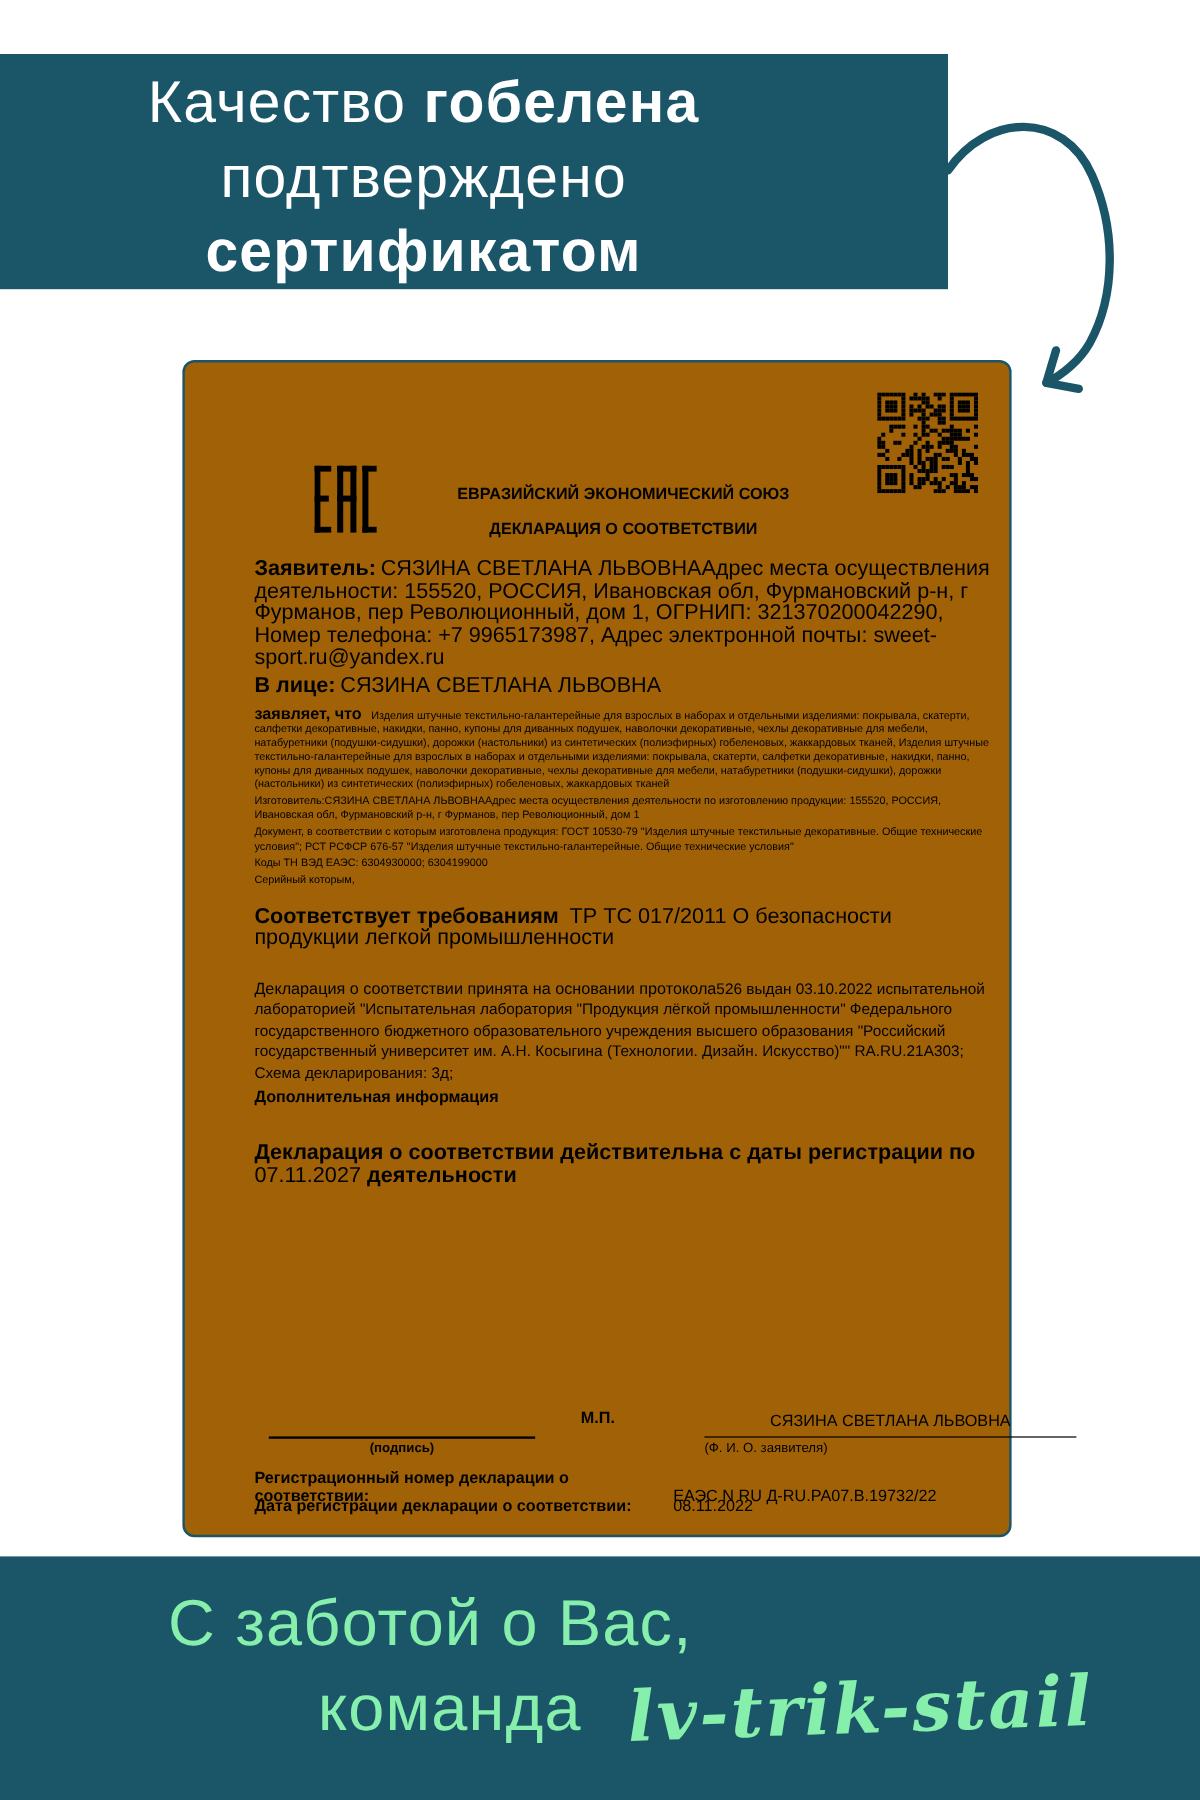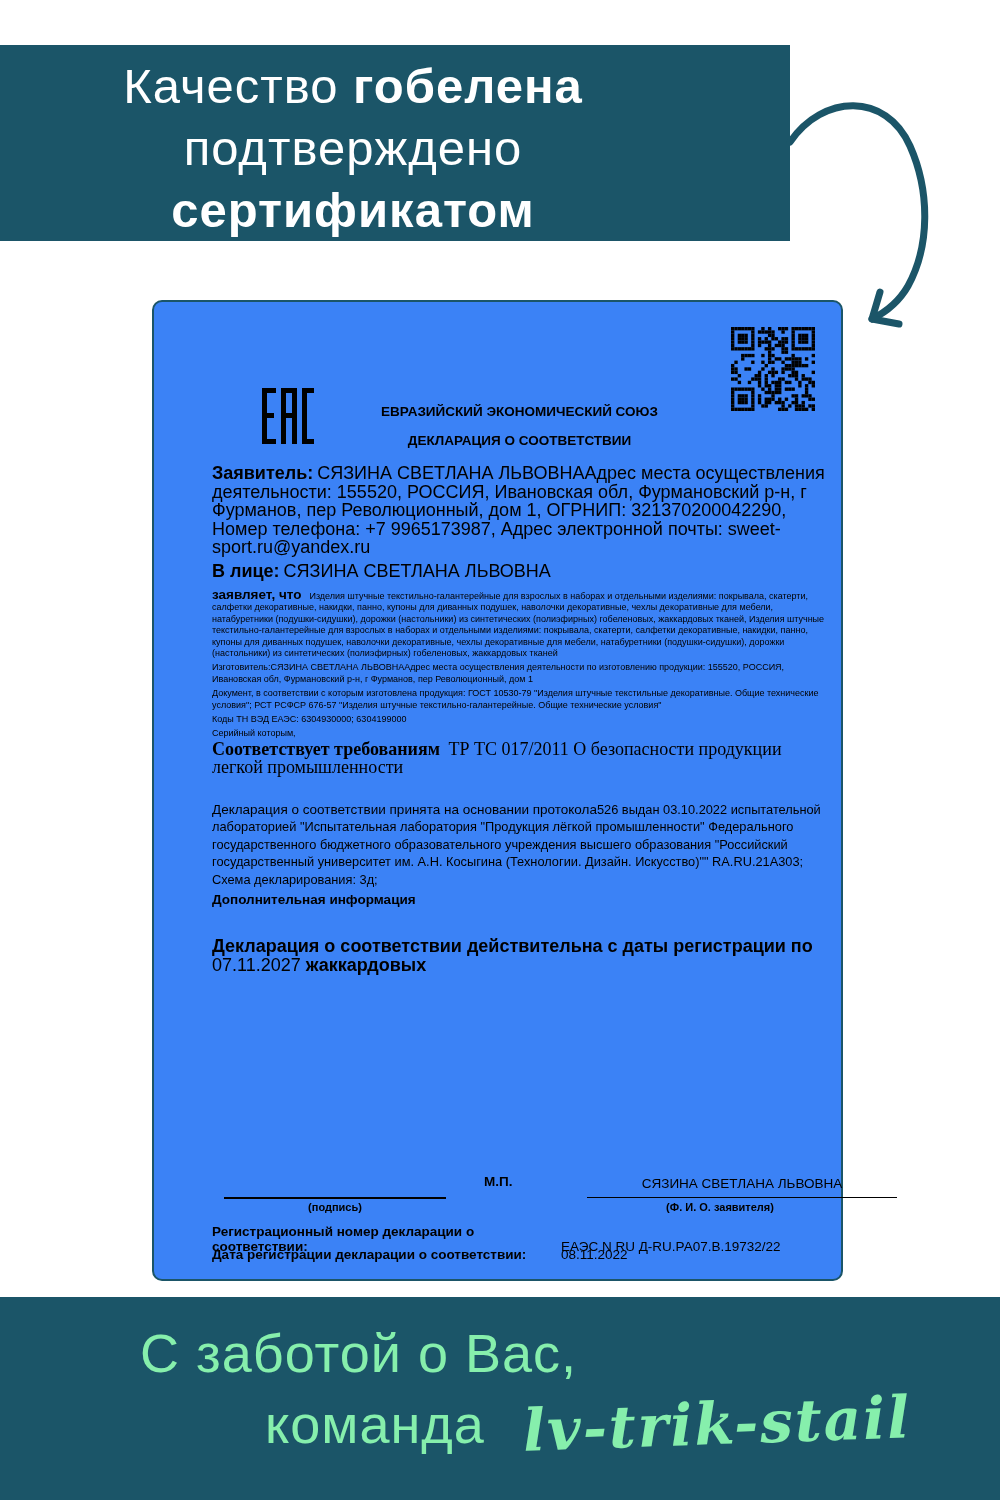--- a/index.html
+++ b/index.html
@@ -13,47 +13,47 @@
     background:var(--teal);color:#fff;text-align:center;
     padding-top:10px;box-sizing:border-box;
   }
   .top-banner .ln{font-size:49px;line-height:62px;font-weight:400;letter-spacing:1px;padding-right:84px;}
   .top-banner .b{font-weight:700;}
   
   .arrow-wrap{position:absolute;left:768px;top:86px;width:180px;height:250px;}
   
   .cert{
     position:absolute;left:152px;top:300px;width:691px;height:981px;
-    background:#3b82f6;border:2.5px solid var(--teal);border-radius:10px;box-sizing:border-box;
+    background:#a16207;border:2.5px solid var(--teal);border-radius:10px;box-sizing:border-box;
   }
   .qr{position:absolute;top:25px;right:26px;width:84px;height:84px;}
   .eac{position:absolute;top:86px;left:108px;width:52px;height:56px;}
   .cert-content{position:absolute;left:0;top:0;right:0;padding:102px 14px 0 58px;box-sizing:border-box;}
   .cert-title{ text-align:center;font-weight:700;font-size:13.5px;}
   .cert-title.second{margin-top:14px;}
   p{margin:0;}
   .par{font-size:18px;line-height:18.5px;margin-top:16px;}
   .par .lbl{font-weight:700;margin-right:4px;}
   .tight{margin-top:5px;}
   .smallblock{font-size:9px;line-height:11.4px;margin-top:9px;}
   .smallblock .biglbl{font-weight:700;font-size:13.5px;margin-right:8px;}
   .smallline{font-size:9px;line-height:11.4px;margin-top:3px;}
-  .complies{margin-top:0;font-family:Liberation Serif, serif;}
+  .complies{margin-top:14px;}
   .protocol{margin-top:24px;font-size:12.8px;line-height:17.5px;}
   .addinfo{margin-top:4px;font-weight:700;font-size:13.5px;}
   .valid{margin-top:30px;}
   .valid .bold{font-weight:700;}
   
   .sig-area{position:absolute;left:58px;right:14px;top:872px;height:105px;font-size:13px;}
   .sig-name{position:absolute;left:375px;top:2px;width:310px;text-align:center;font-size:13.5px;}
   .sig-mp{position:absolute;left:272px;top:0px;font-weight:700;font-size:13.5px;}
   .sig-line-left{position:absolute;left:12px;top:23px;width:222px;border-top:2px solid #000;}
   .sig-line-right{position:absolute;left:375px;top:23px;width:310px;border-top:1.5px solid #000;}
   .sig-cap-left{position:absolute;left:12px;top:27px;width:222px;text-align:center;font-size:11px;font-weight:700;}
-  .sig-cap-right{position:absolute;left:353px;top:27px;width:310px;text-align:center;font-size:11px;font-weight:700;}
+  .sig-cap-right{position:absolute;left:375px;top:27px;width:310px;font-size:11px;font-weight:400;}
   .reg-row{position:absolute;left:0;right:0;font-size:13.5px;}
   .reg-row.r1{top:50px;}
   .reg-row.r2{top:73px;}
   .reg-row .rlbl{display:inline-block;width:349px;font-weight:700;}
   
   .bottom-banner{
     position:absolute;left:0;top:1297px;width:1000px;height:203px;
     background:var(--teal);color:#86efac;
   }
   .bottom-banner .l1{margin:26px 0 0 140px;font-size:54px;line-height:60px;letter-spacing:1px;}
@@ -410,21 +410,21 @@
     <p class="smallline">Документ, в соответствии с которым изготовлена продукция: ГОСТ 10530-79 "Изделия штучные текстильные декоративные. Общие технические условия"; РСТ РСФСР 676-57 "Изделия штучные текстильно-галантерейные. Общие технические условия"</p>
     <p class="smallline">Коды ТН ВЭД ЕАЭС: 6304930000; 6304199000</p>
     <p class="smallline">Серийный которым,</p>
 
     <p class="par complies"><span class="lbl">Соответствует требованиям</span> <span>ТР ТС 017/2011 О безопасности продукции легкой промышленности</span></p>
 
     <p class="protocol"><span class="lbl" style="font-size:13.5px;">Декларация о соответствии принята на основании протокола</span><span>526 выдан 03.10.2022  испытательной лабораторией "Испытательная лаборатория "Продукция лёгкой промышленности" Федерального государственного бюджетного образовательного учреждения высшего  образования "Российский государственный университет им. А.Н. Косыгина (Технологии. Дизайн. Искусство)"" RA.RU.21A303; Схема декларирования: 3д;</span></p>
 
     <p class="addinfo">Дополнительная информация</p>
 
-    <p class="par valid"><span class="bold">Декларация о соответствии действительна с даты регистрации по</span> <span>07.11.2027</span> <span class="bold">жаккардовых</span></p>
+    <p class="par valid"><span class="bold">Декларация о соответствии действительна с даты регистрации по</span> <span>07.11.2027</span> <span class="bold">деятельности</span></p>
   </div>
 
   <div class="sig-area">
     <div class="sig-mp">М.П.</div>
     <div class="sig-name">СЯЗИНА СВЕТЛАНА ЛЬВОВНА</div>
     <div class="sig-line-left"></div>
     <div class="sig-line-right"></div>
     <div class="sig-cap-left">(подпись)</div>
     <div class="sig-cap-right">(Ф. И. О. заявителя)</div>
     <div class="reg-row r1"><span class="rlbl">Регистрационный номер декларации о соответствии:</span><span>ЕАЭС N RU Д-RU.РА07.В.19732/22</span></div>

